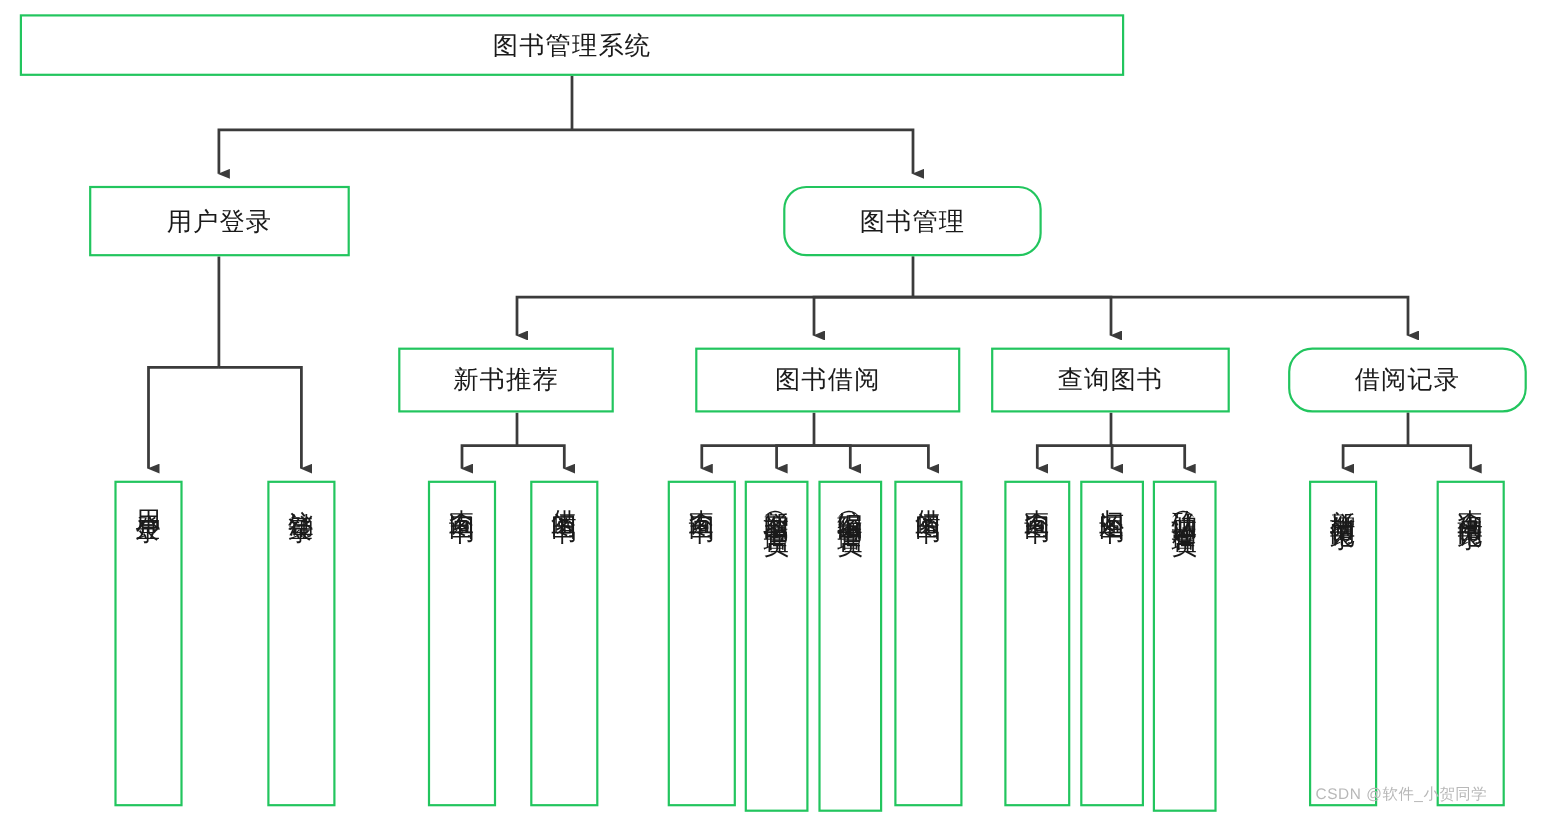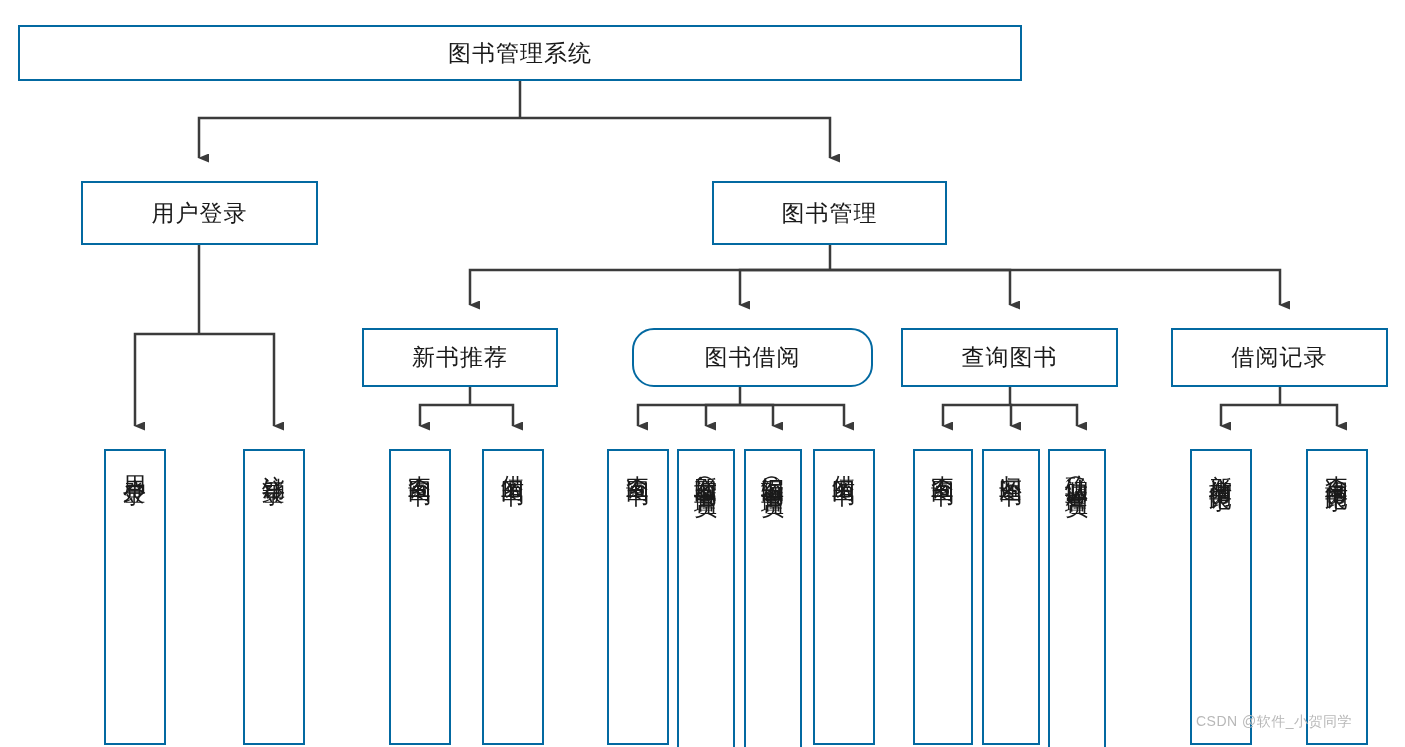--- a/index.html
+++ b/index.html
@@ -22,26 +22,25 @@
     left: 0;
     top: 0;
     width: 1405px;
     height: 747px;
     pointer-events: none;
   }
   .node {
     position: absolute;
     box-sizing: border-box;
     background: #ffffff;
-    border: 2px solid #0369a1;
+    border: 2px solid #22c55e;
     display: flex;
     align-items: center;
     justify-content: center;
     color: #1a1a1a;
-    margin-top: 12px;
   }
   .node.horiz {
     font-size: 23px;
     letter-spacing: 1px;
   }
   .node.vert {
     writing-mode: vertical-rl;
     text-orientation: upright;
     font-size: 23px;
     letter-spacing: 3px;
@@ -104,33 +103,33 @@
       </g>
   </svg>
 
   <div id="nodes-layer">
       <div class="node horiz" style="left: 18px; top: 13px; width: 1004px; height: 56px;">
         <span class="hlabel">图书管理系统</span>
       </div>
       <div class="node horiz" style="left: 81px; top: 169px; width: 237px; height: 64px;">
         <span class="hlabel">用户登录</span>
       </div>
-      <div class="node horiz" style="left: 712px; top: 169px; width: 235px; height: 64px;">
+      <div class="node horiz" style="left: 712px; top: 169px; width: 235px; height: 64px; border-radius: 21px;">
         <span class="hlabel">图书管理</span>
       </div>
       <div class="node horiz" style="left: 362px; top: 316px; width: 196px; height: 59px;">
         <span class="hlabel">新书推荐</span>
       </div>
-      <div class="node horiz" style="left: 632px; top: 316px; width: 241px; height: 59px; border-radius: 22px;">
+      <div class="node horiz" style="left: 632px; top: 316px; width: 241px; height: 59px;">
         <span class="hlabel">图书借阅</span>
       </div>
       <div class="node horiz" style="left: 901px; top: 316px; width: 217px; height: 59px;">
         <span class="hlabel">查询图书</span>
       </div>
-      <div class="node horiz" style="left: 1171px; top: 316px; width: 217px; height: 59px;">
+      <div class="node horiz" style="left: 1171px; top: 316px; width: 217px; height: 59px; border-radius: 22px;">
         <span class="hlabel">借阅记录</span>
       </div>
       <div class="node vert" style="left: 104px; top: 437px; width: 62px; height: 296px;">
         <span class="vlabel">用户登录</span>
       </div>
       <div class="node vert" style="left: 243px; top: 437px; width: 62px; height: 296px;">
         <span class="vlabel">注销登录</span>
       </div>
       <div class="node vert" style="left: 389px; top: 437px; width: 62px; height: 296px;">
         <span class="vlabel">查询图书</span>

